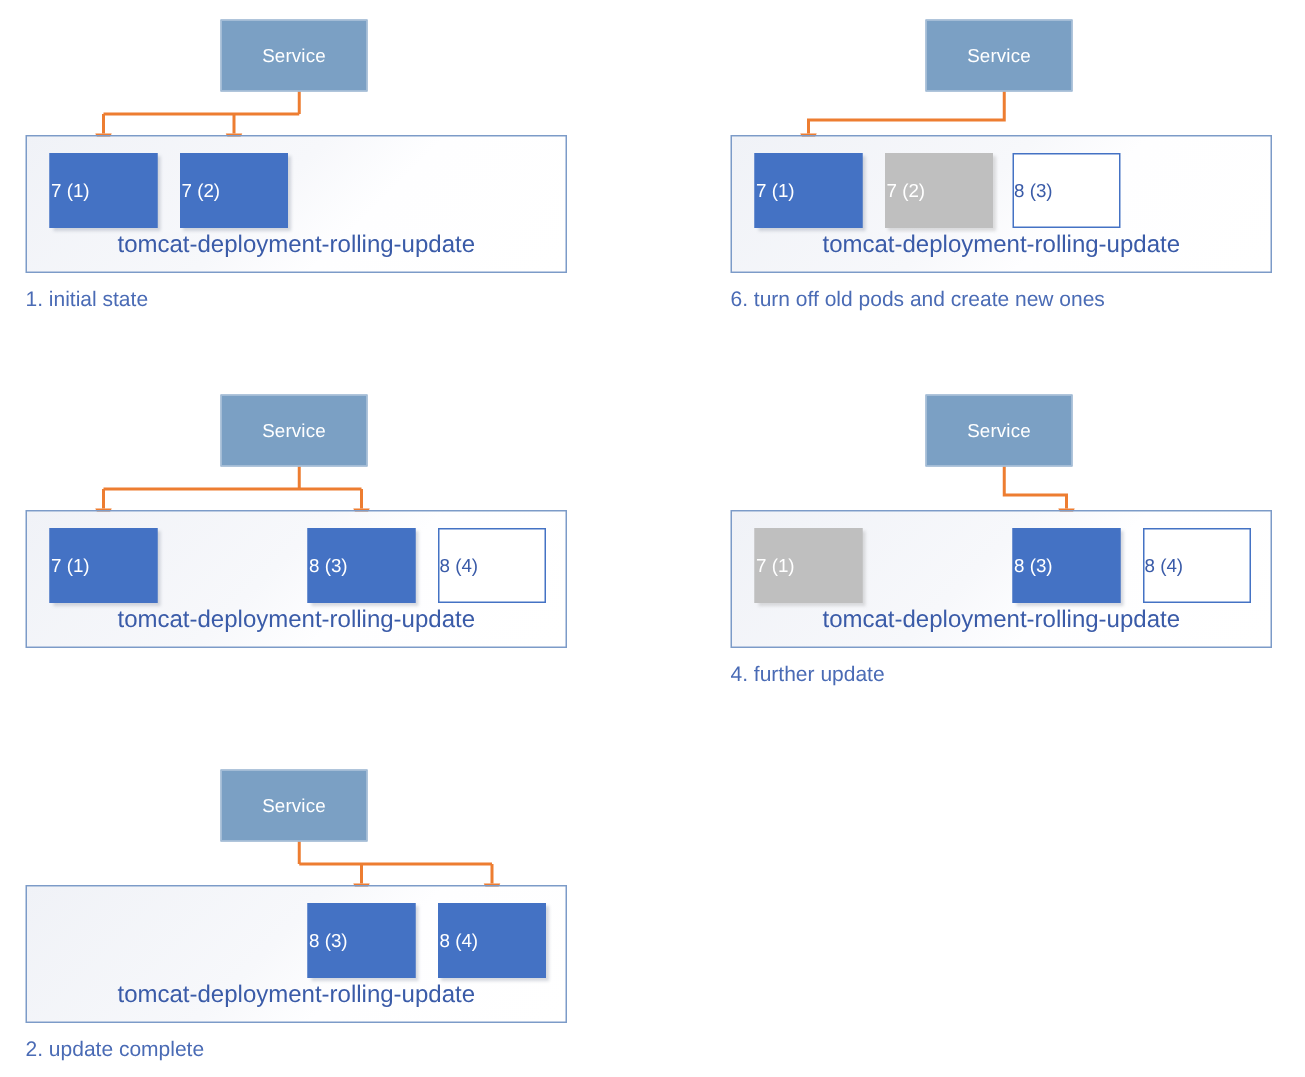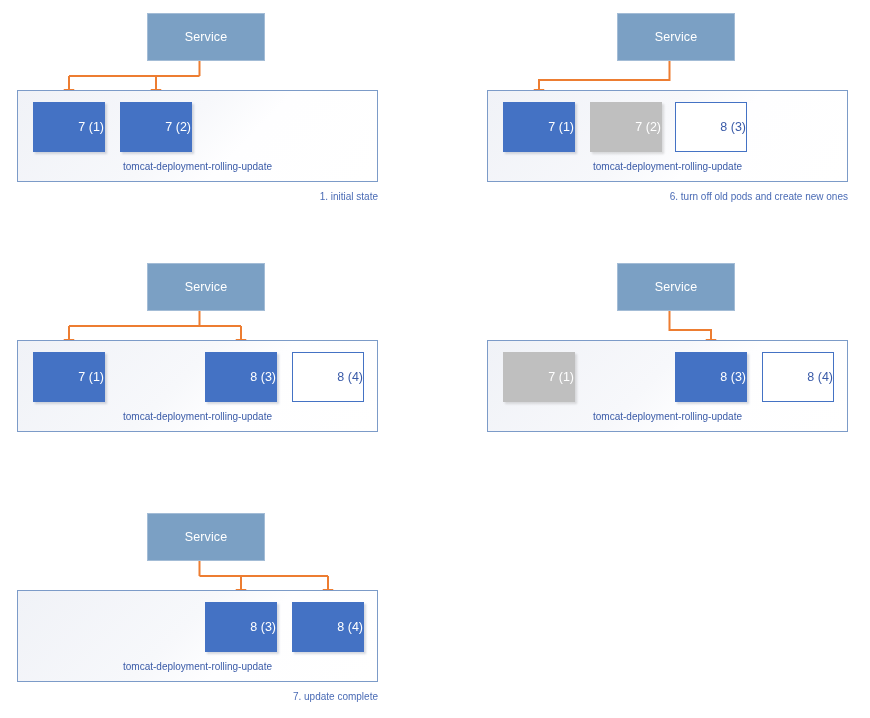--- a/index.html
+++ b/index.html
@@ -21,21 +21,21 @@
     width: 870px;
     height: 718px;
   }
   .panel {
     position: absolute;
   }
 
   
   .service-box {
     position: absolute;
-    width: 118px;
+    width: 98px;
     height: 48px;
     background: #7BA0C4;
     border: 1px solid #A3BCD6;
     box-sizing: border-box;
     display: flex;
     align-items: center;
     justify-content: center;
   }
   .service-label {
     color: #ffffff;
@@ -52,34 +52,34 @@
     border: 1px solid #7C9BC8;
     background: linear-gradient(135deg, #F0F2F7 0%, #F7F8FB 45%, #FEFEFF 62%, #FFFFFF 100%);
   }
   .deployment-label {
     position: absolute;
     left: 0;
     right: 0;
     bottom: 9px;
     text-align: center;
     color: #3A5BA8;
-    font-size: 10px;
+    font-size: 16px;
     line-height: 1;
     user-select: none;
   }
 
   
   .pod {
     position: absolute;
     box-sizing: border-box;
     width: 72px;
     height: 50px;
     display: flex;
     align-items: center;
-    justify-content: flex-end;
+    justify-content: flex-start;
     font-size: 12.5px;
     line-height: 1;
     user-select: none;
   }
   .pod.blue {
     background: #4472C4;
     border: 1px solid #4472C4;
     color: #FFFFFF;
     box-shadow: 2px 2px 2px rgba(120,130,150,0.30);
   }
@@ -91,23 +91,23 @@
   }
   .pod.outline {
     background: #FFFFFF;
     border: 1px solid #4472C4;
     color: #3A5BA8;
   }
 
   
   .caption {
     position: absolute;
-    text-align: right;
+    text-align: left;
     color: #4A6BB5;
-    font-size: 10px;
+    font-size: 14px;
     line-height: 1;
     user-select: none;
   }
 
   
   .connector {
     position: absolute;
     overflow: visible;
     pointer-events: none;
   }
@@ -209,20 +209,21 @@
       </div>
       <div class="pod blue" style="left: 205px; top: 102px;">
         <span>8 (3)</span>
       </div>
       <div class="pod outline" style="left: 292px; top: 102px;">
         <span>8 (4)</span>
       </div>
       <div class="service-box" style="left: 147px; top: 13px;">
         <span class="service-label">Service</span>
       </div>
+      <div class="caption" style="left: 17px; top: 192px; width: 361px;">4. further update</div>
     </div>
     <div class="panel" style="left: 0px; top: 500px; width: 440px; height: 240px;">
       <svg class="connector" width="440" height="240" style="left: 0px; top: 0px;">
         <path class="conn-line" d="M 199.5 61 L 199.5 76"></path>
         <path class="conn-line" d="M 199.5 76 L 328 76"></path>
         <path class="conn-line" d="M 241 76 L 241 89"></path>
         <polygon class="conn-head" points="235.5,89 246.5,89 241,100"></polygon>
         <path class="conn-line" d="M 328 76 L 328 89"></path>
         <polygon class="conn-head" points="322.5,89 333.5,89 328,100"></polygon>
       </svg>
@@ -231,15 +232,15 @@
       </div>
       <div class="pod blue" style="left: 205px; top: 102px;">
         <span>8 (3)</span>
       </div>
       <div class="pod blue" style="left: 292px; top: 102px;">
         <span>8 (4)</span>
       </div>
       <div class="service-box" style="left: 147px; top: 13px;">
         <span class="service-label">Service</span>
       </div>
-      <div class="caption" style="left: 17px; top: 192px; width: 361px;">7. update complete</div>
+      <div class="caption" style="left: 17px; top: 192px; width: 361px;">2. update complete</div>
     </div>
   </div>
 
 </body></html>

